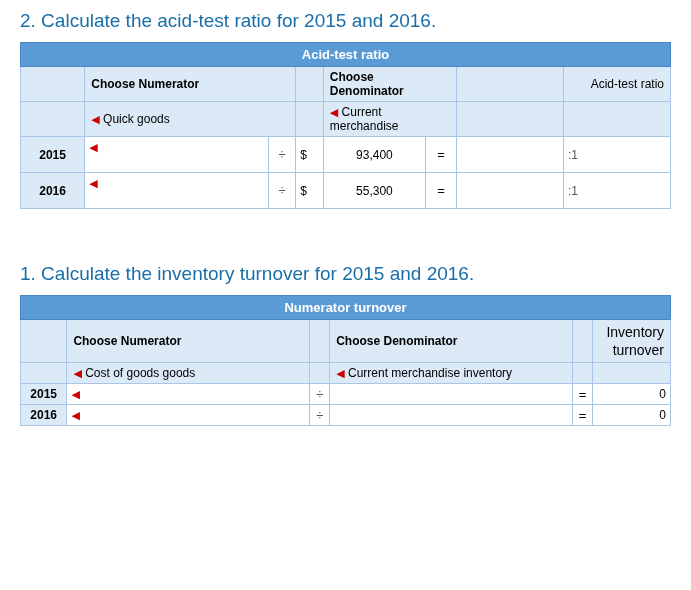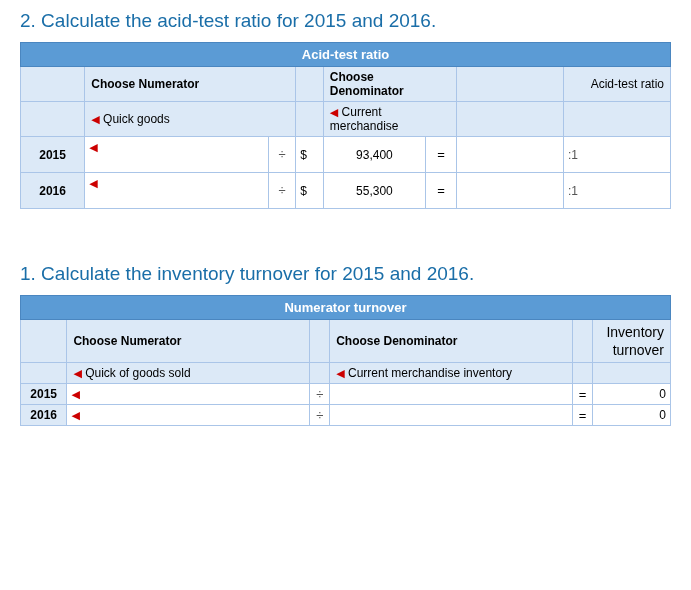--- a/index.html
+++ b/index.html
@@ -225,21 +225,21 @@
       <td style="text-align:right; width:70px;">
         <span class="inv-result-header">Inventory</span><br>
         <span class="inv-result-header">turnover</span>
       </td>
     </tr>
 
     <tr class="sub-header-row">
       <td style="width:42px;"></td>
       <td>
         <span class="flag-icon">◀</span>
-        <span>Quick of goods sold</span>
+        <span>Cost of goods goods</span>
       </td>
       <td style="width:18px;"></td>
       <td>
         <span class="flag-icon">◀</span>
         <span>Current merchandise inventory</span>
       </td>
       <td style="width:18px;"></td>
       <td></td>
     </tr>
 

